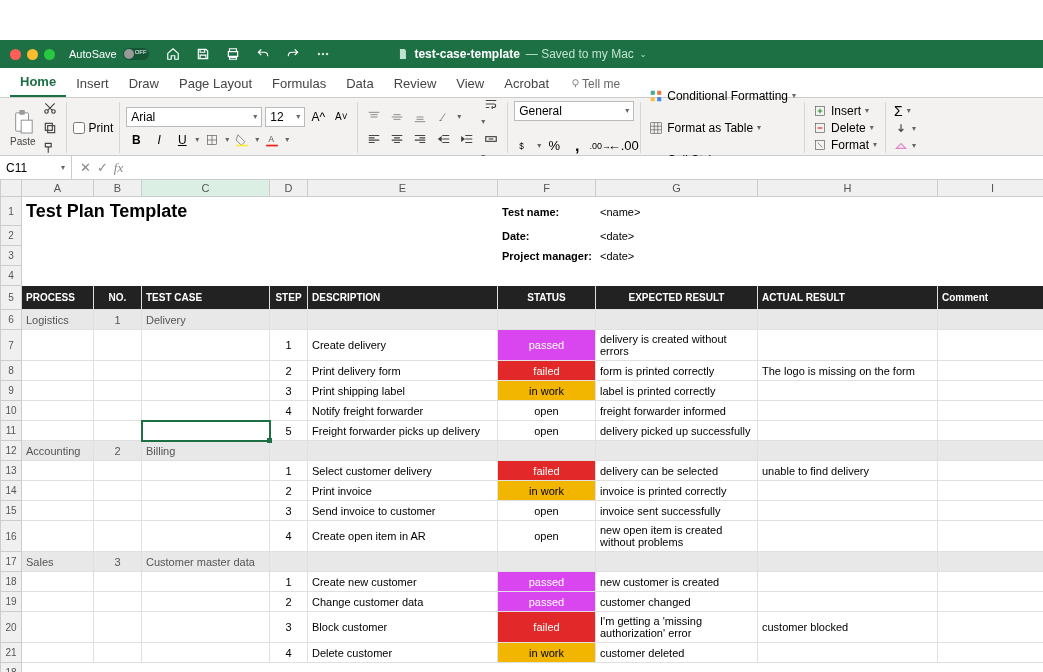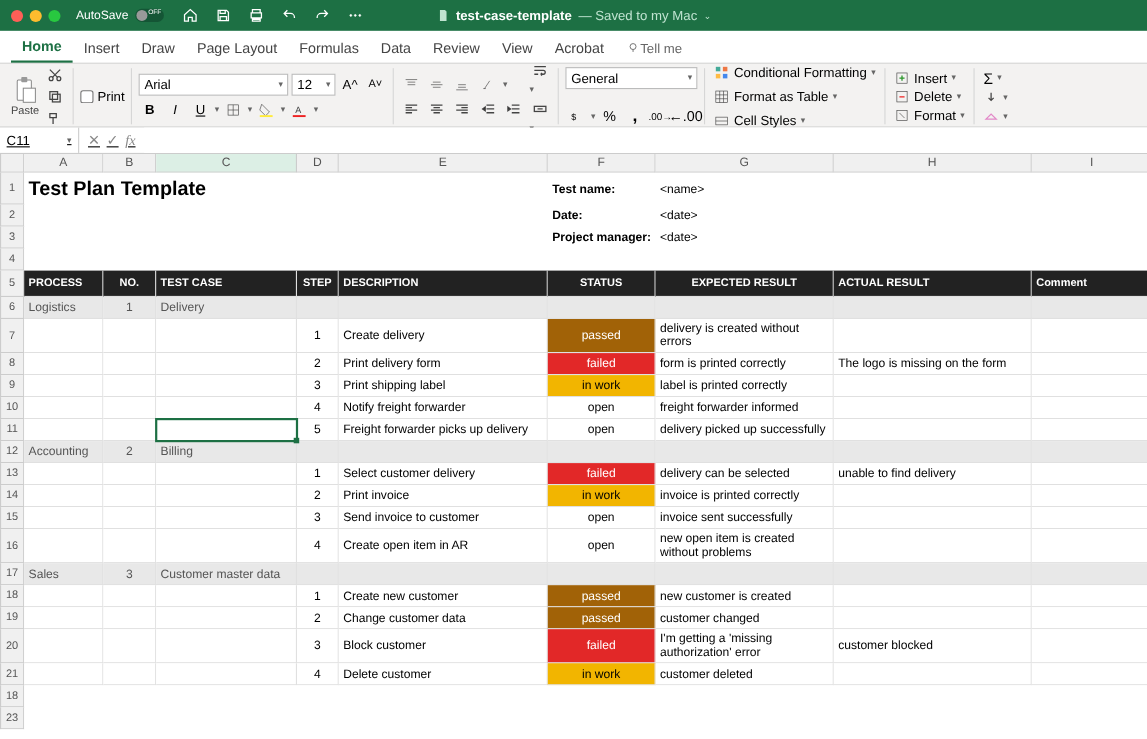--- a/index.html
+++ b/index.html
@@ -1,19 +1,19 @@
 <!DOCTYPE html>
 <html><head>
 <meta charset="utf-8">
 <style>
 * { box-sizing: border-box; margin: 0; padding: 0; }
 body { font-family: -apple-system, "Segoe UI", Arial, sans-serif; font-size: 12px; background: #fff; width: 1043px; overflow: hidden; }
 
 
-.titlebar { height: 28px; background: #1d7044; display: flex; align-items: center; color: #fff; position: relative; }
+.titlebar { height: 28px; background: #1d7044; display: flex; align-items: center; color: #fff; position: relative; margin-top: 40px; }
 .traffic { display: flex; gap: 6px; padding-left: 10px; }
 .dot { width: 11px; height: 11px; border-radius: 50%; }
 .dot.r { background:#ff5f57; } .dot.y{background:#febc2e;} .dot.g{background:#28c840;}
 .autosave { margin-left: 14px; font-size: 11px; display:flex; align-items:center; gap:6px;}
 .switch { width:26px; height:12px; border-radius:6px; background:#145535; position:relative; }
 .switch::after{content:'OFF'; font-size:6px; position:absolute; right:2px; top:1px; color:#fff;}
 .switch::before{content:''; width:10px; height:10px; background:#999; border-radius:50%; position:absolute; top:1px; left:1px;}
 .tb-icons { display:flex; gap:10px; margin-left:14px; }
 .tb-icons svg { width:14px; height:14px; fill:#fff; stroke:#fff; }
 .doc-title { position:absolute; left:50%; transform:translateX(-50%); font-size:12px; display:flex; align-items:center; gap:6px; }
@@ -41,40 +41,40 @@
 .fontsize{ width:40px; height:20px; border:1px solid #bbb; background:#fff; font-size:12px; padding:0 4px; display:flex; align-items:center; justify-content:space-between;}
 .row { display:flex; gap:3px; align-items:center;}
 .chev{font-size:8px; color:#666;}
 .numfmt{ width:120px; height:20px; border:1px solid #bbb; background:#fff; font-size:12px; padding:0 4px; display:flex; align-items:center; justify-content:space-between;}
 .txtbtn{ font-size:12px; display:flex; align-items:center; gap:4px; white-space:nowrap; cursor:pointer; padding:1px 2px;}
 .txtbtn svg{width:14px;height:14px;}
 .cklabel{font-size:12px; display:flex; align-items:center; gap:4px;}
 input[type=checkbox]{width:12px;height:12px;}
 
 
-.fbar { height:24px; display:flex; align-items:center; border-bottom:1px solid #ccc; background:#fff;text-decoration:underline; }
+.fbar { height:24px; display:flex; align-items:center; border-bottom:1px solid #ccc; background:#fff; }
 .namebox{ width:72px; border-right:1px solid #ccc; padding:0 6px; font-size:12px; display:flex; justify-content:space-between; align-items:center; height:100%;}
 .fx-btns{display:flex; gap:6px; padding:0 8px; color:#888;}
 .fx-btns span{cursor:pointer; font-size:13px;}
 .fx-fx{font-style:italic; font-family:'Times New Roman',serif;}
 .fbar input{flex:1; border:none; outline:none; height:100%; font-size:12px; padding:0 4px;}
 
 
 .sheet { display:grid; grid-template-columns: 22px 72px 48px 128px 38px 190px 98px 162px 180px 110px; font-size:11px; }
 .corner{background:#f0f0f0; border:1px solid #ccc; border-top:none;}
 .colhead{background:#f0f0f0; border:1px solid #ccc; border-left:none; border-top:none; text-align:center; color:#555; padding:2px 0; font-size:11px;}
 .rowhead{background:#f0f0f0; border:1px solid #ccc; border-top:none; text-align:center; color:#555; font-size:10px; display:flex; align-items:center; justify-content:center;}
 .cell{border-right:1px solid #e0e0e0; border-bottom:1px solid #e0e0e0; padding:3px 4px; display:flex; align-items:center; min-height:20px; background:#fff;}
 .title-cell{font-size:18px; font-weight:700; grid-column: span 4; border:none; background:#fff; padding:4px;}
 .noborder{border:none; background:#fff;}
 .hdr{background:#222; color:#fff; font-weight:700; font-size:10px; padding:6px 4px;}
 .hdr.center{justify-content:center; text-align:center;}
 .grouprow{background:#e8e8e8; color:#555;}
 .center{justify-content:center;}
-.st-passed{background:#a16207; color:#fff; justify-content:center;}
+.st-passed{background:#d946ef; color:#fff; justify-content:center;}
 .st-failed{background:#e22828; color:#fff; justify-content:center;}
 .st-inwork{background:#f2b500; color:#000; justify-content:center;}
 .st-open{justify-content:center;}
 .selcell{outline:2px solid #1d7044; outline-offset:-1px; position:relative;}
 .selcell::after{content:''; position:absolute; right:-3px; bottom:-3px; width:5px; height:5px; background:#1d7044;}
 .meta-lbl{font-weight:700;}
 .colhead.sel{background:#dcefe5;}
 </style>
 </head>
 <body>
@@ -321,21 +321,21 @@
           </span>
           <span class="chev">▾</span>
         <span class="iconbtn" style="font-size:13px">%</span>
         <span class="iconbtn" style="font-size:16px;font-weight:700">,</span>
         <span class="iconbtn" style="font-size:9px">.00→</span>
         <span class="iconbtn" style="font-size:13px">←.00</span>
       </div>
     </div>
   </div>
   <div class="grp">
-    <div class="minicol" style="gap:6px">
+    <div class="minicol" style="gap:16px">
       <div class="txtbtn">
           <svg viewBox="0 0 24 24">
             <rect x="3" y="3" width="7" height="7" fill="#4a9"></rect>
             <rect x="14" y="3" width="7" height="7" fill="#e74"></rect>
             <rect x="3" y="14" width="7" height="7" fill="#fb4"></rect>
             <rect x="14" y="14" width="7" height="7" fill="#48e"></rect>
           </svg>
           <span>Conditional Formatting</span>
           <span class="chev">▾</span>
         </div>

